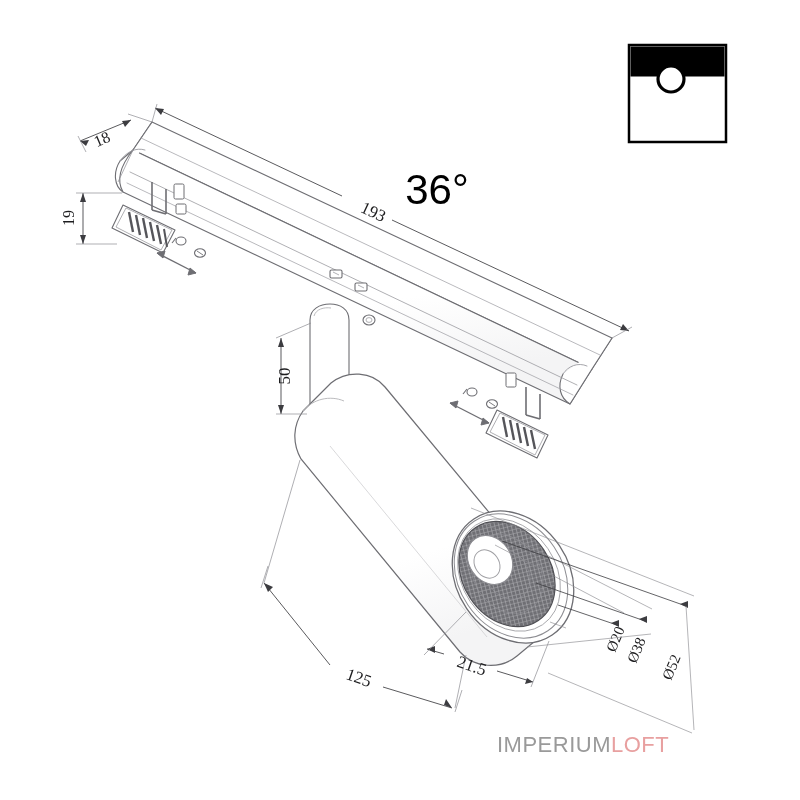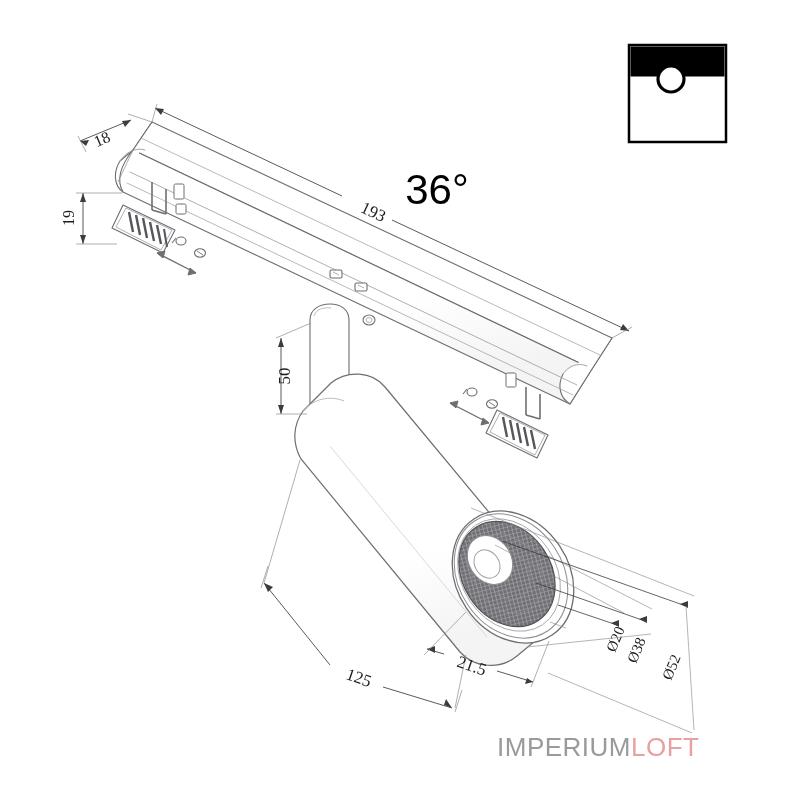--- a/index.html
+++ b/index.html
@@ -20,21 +20,21 @@
     left: 0;
     top: 0;
     width: 800px;
     height: 800px;
   }
   .wm {
     position: absolute;
     left: 497px;
     top: 732px;
     font-family: "Liberation Sans", sans-serif;
-    font-size: 26px;
+    font-size: 22px;
     letter-spacing: 0.5px;
     white-space: nowrap;
     font-weight: 400;
   }
   .wm-a { color: #9a9a9a; }
   .wm-b { color: #e8a0a0; }
 </style>
 </head>
 <body>
 

